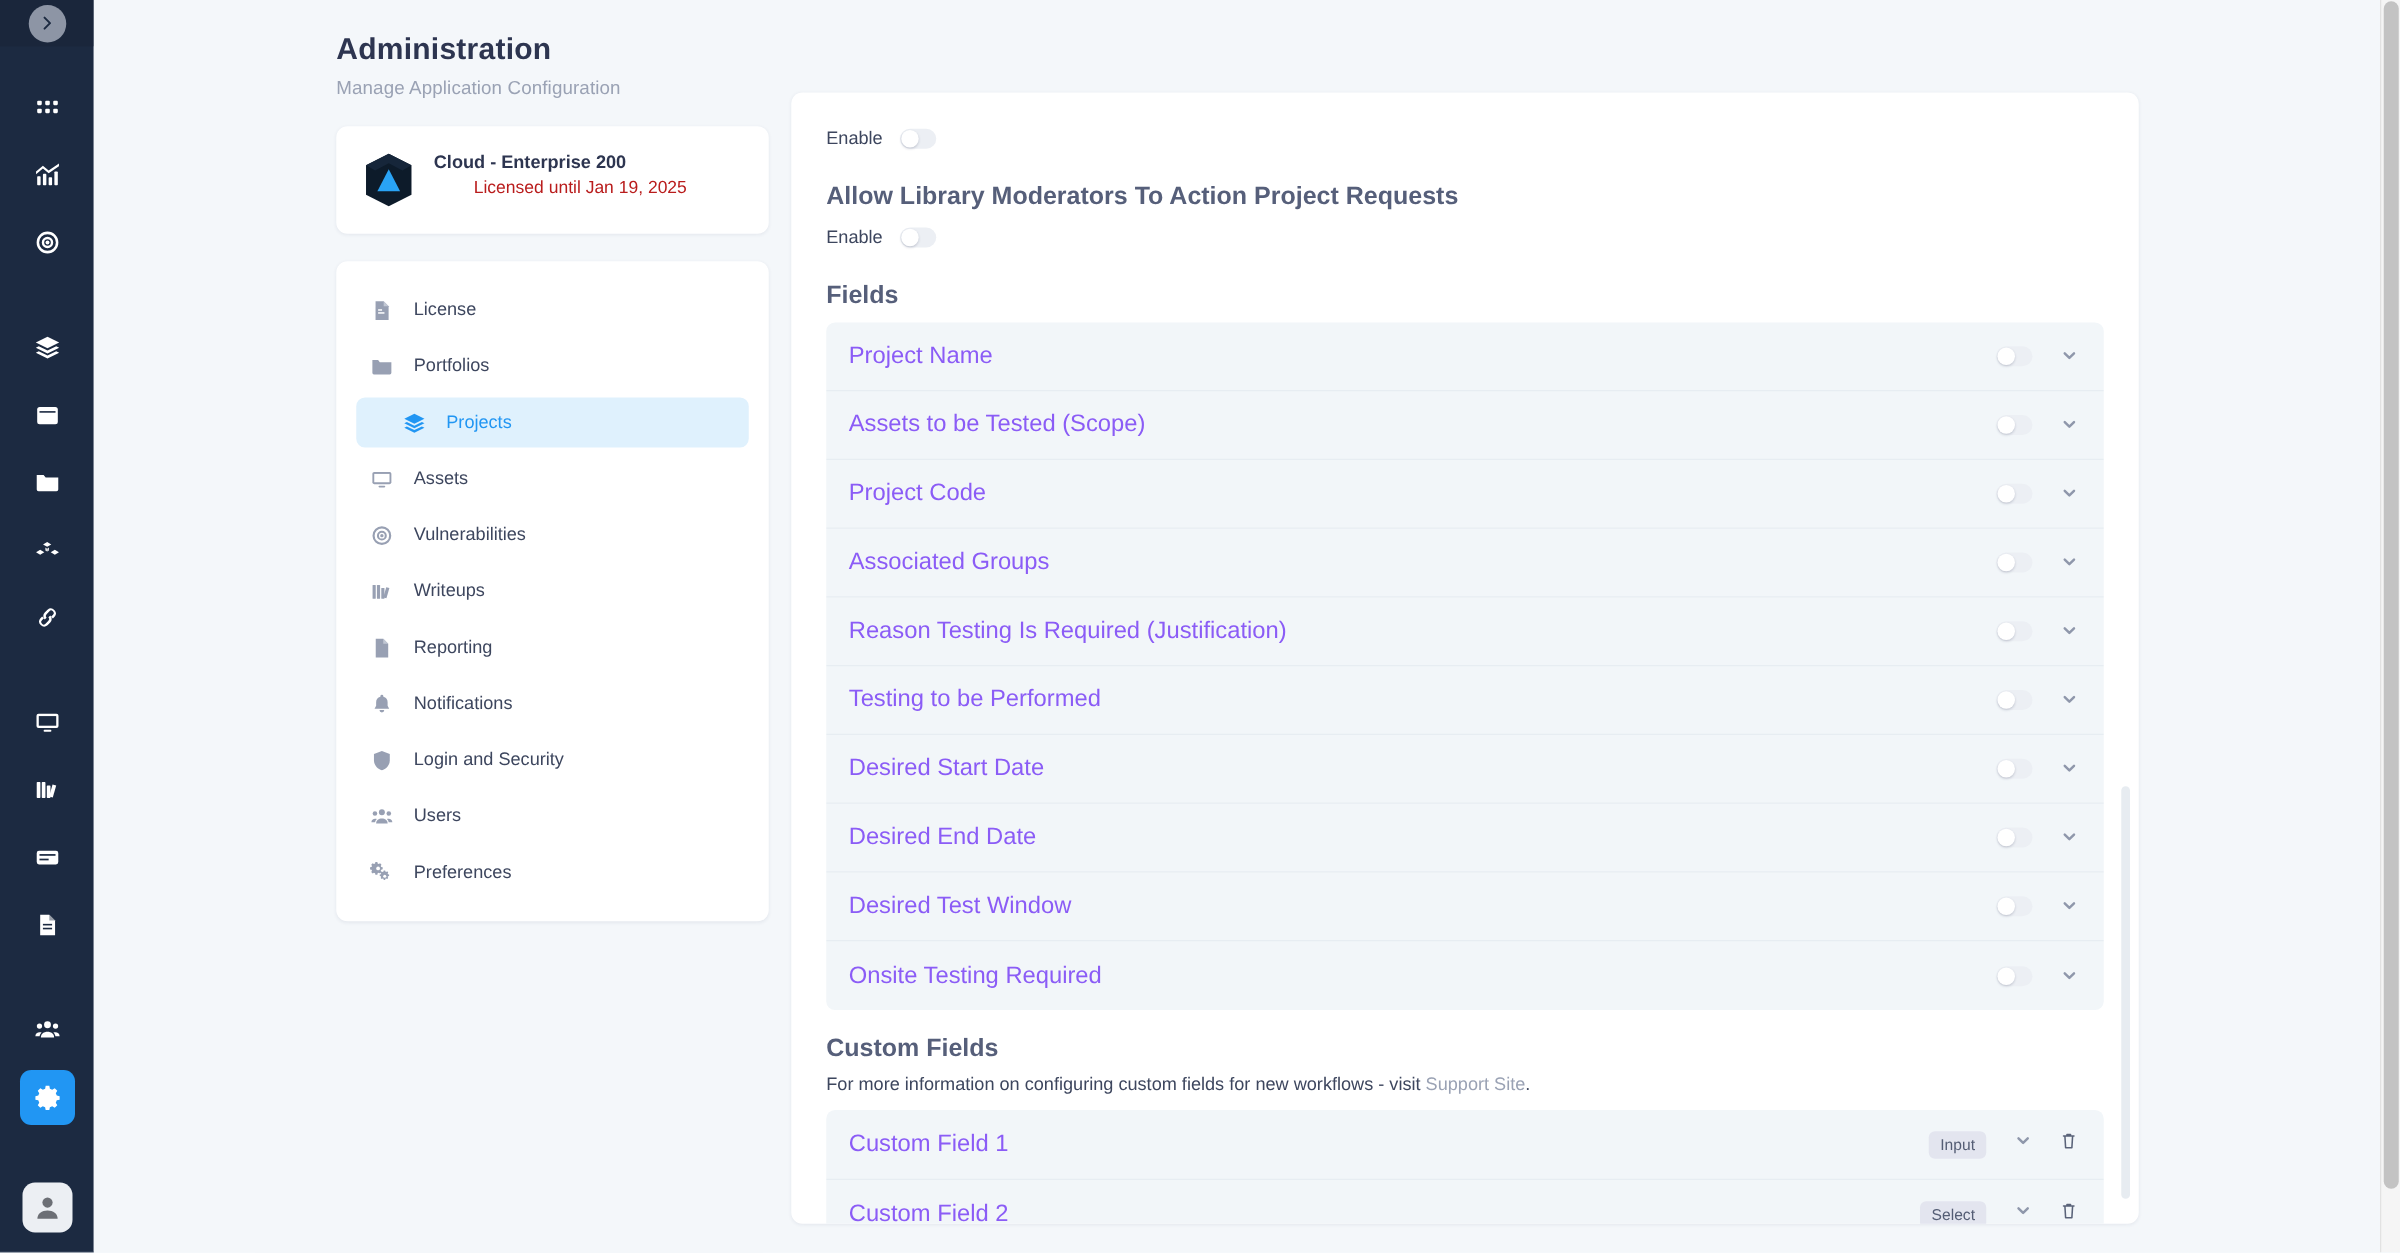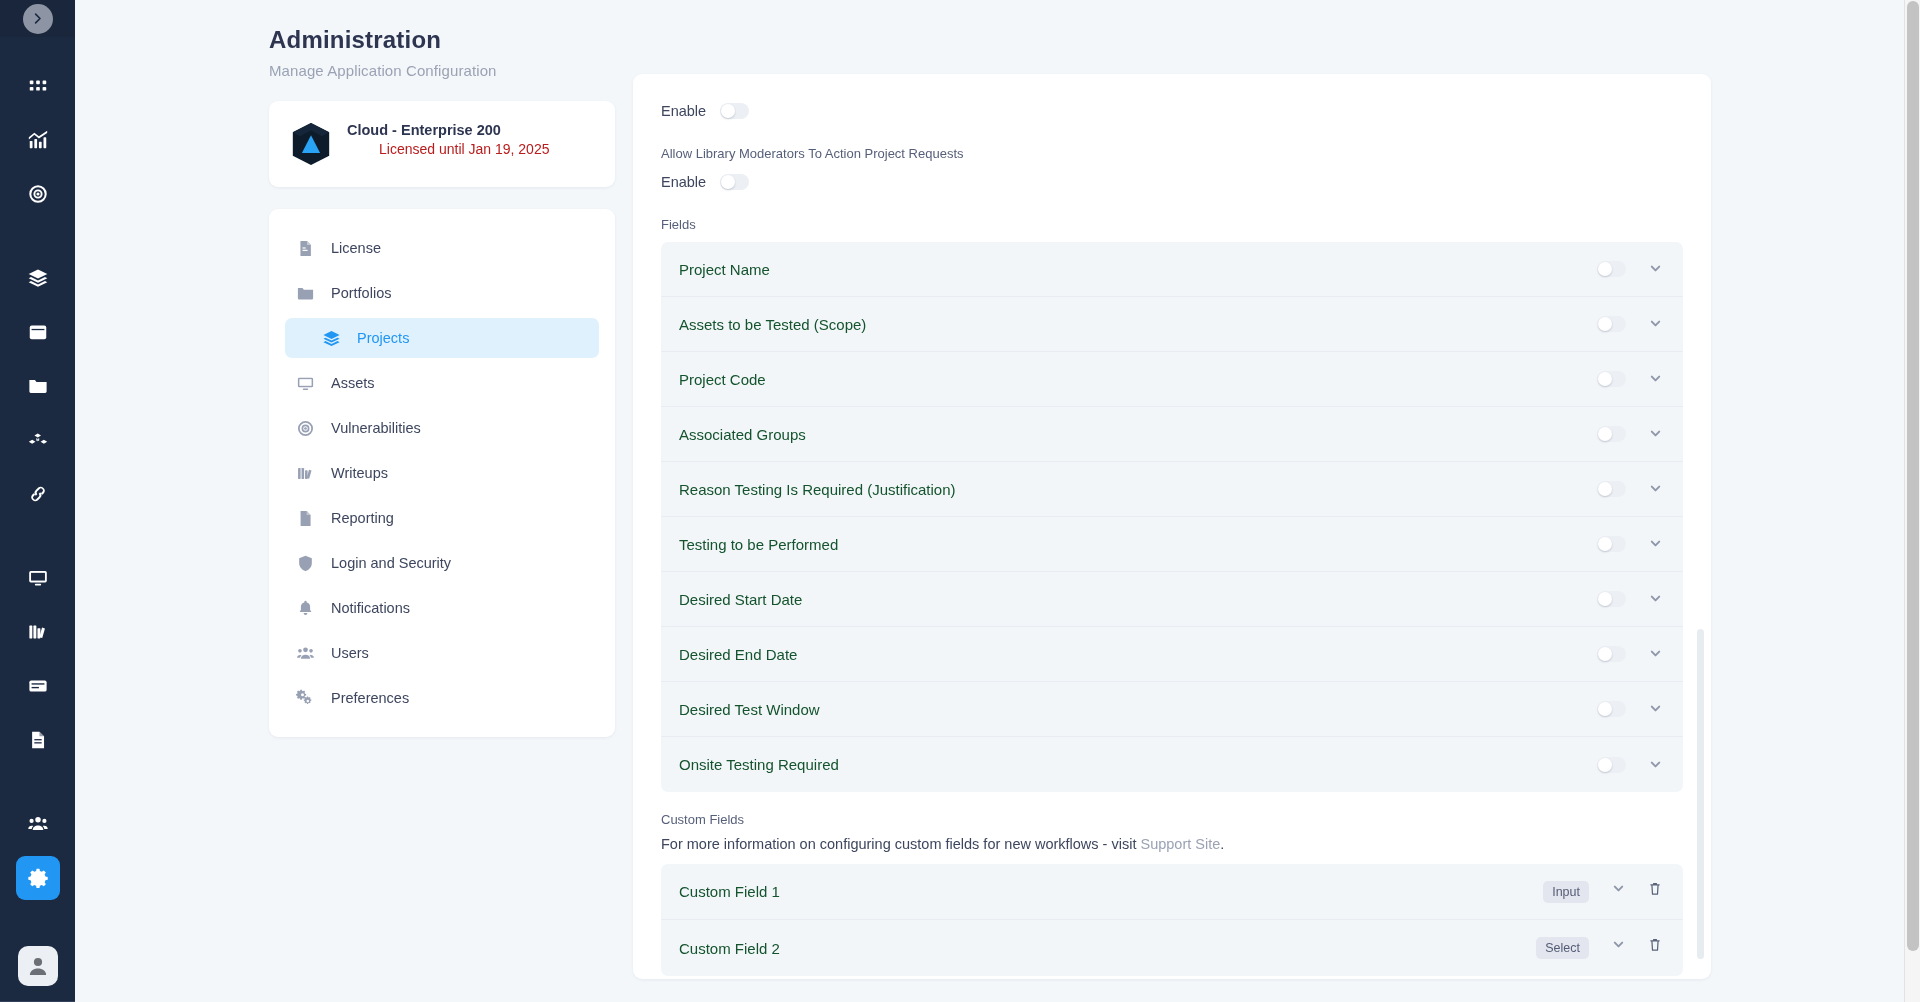--- a/index.html
+++ b/index.html
@@ -118,37 +118,37 @@
     background: #eceff4; position: relative; cursor: pointer; flex: 0 0 29px;
   }
   .toggle .knob {
     position: absolute; top: 1px; left: 1px;
     width: 14px; height: 14px; border-radius: 50%;
     background: #ffffff;
     box-shadow: 0 1px 2px rgba(40,50,80,.22);
   }
 
   .section-head {
-    font-size: 13px; font-weight: normal; color: #565f7a;
+    font-size: 20px; font-weight: bold; color: #565f7a;
     margin-top: 20px;
   }
 
   .fields-list {
     margin-top: 10px;
     background: #f2f6f9;
     border-radius: 7px;
     overflow: hidden;
   }
   .field-row {
     height: 55px; display: flex; align-items: center;
     padding: 0 20px 0 18px;
     border-bottom: 1px solid #e7edf2;
   }
   .field-row:last-child { border-bottom: none; }
-  .field-name { font-size: 15px; color: #14532d; flex: 1; }
+  .field-name { font-size: 19px; color: #8b5cf6; flex: 1; }
   .field-ctrls { display: flex; align-items: flex-start; gap: 22px; }
   .chev {
     width: 15px; height: 15px; display: flex; align-items: center; justify-content: center;
     cursor: pointer;
   }
   .chev svg { width: 13px; height: 13px; stroke: #8f97ab; fill: none; stroke-width: 2.1; }
   .trash { width: 15px; height: 16px; cursor: pointer; }
   .trash svg { width: 14px; height: 15px; stroke: #5a6379; fill: none; stroke-width: 1.5; }
 
   .cf-desc {
@@ -431,34 +431,34 @@
                   <path d="M5.8 2.6h7.6l5 5v13.8H5.8z"></path>
                   <path d="M13.4 2.6v5h5z" fill="#c2c8d4"></path>
                 </svg>
             </span>
             <span class="nav-label">Reporting</span>
           </div>
 
           <div class="nav-item">
             <span class="ic">
               <svg viewBox="0 0 24 24">
-                  <path d="M12 2.2l8 3.1v6.2c0 4.9-3.3 8.8-8 10.3-4.7-1.5-8-5.4-8-10.3V5.3z"></path>
-                </svg>
-            </span>
-            <span class="nav-label">Login and Security</span>
-          </div>
-
-          <div class="nav-item">
-            <span class="ic">
-              <svg viewBox="0 0 24 24">
                   <path d="M12 2.2a1.5 1.5 0 011.5 1.5v.6a5.8 5.8 0 014.3 5.6v3.6l1.6 2.8H4.6l1.6-2.8V9.9a5.8 5.8 0 014.3-5.6v-.6A1.5 1.5 0 0112 2.2z"></path>
                   <path d="M9.6 17.8h4.8a2.4 2.4 0 01-4.8 0z"></path>
                 </svg>
             </span>
             <span class="nav-label">Notifications</span>
+          </div>
+
+          <div class="nav-item">
+            <span class="ic">
+              <svg viewBox="0 0 24 24">
+                  <path d="M12 2.2l8 3.1v6.2c0 4.9-3.3 8.8-8 10.3-4.7-1.5-8-5.4-8-10.3V5.3z"></path>
+                </svg>
+            </span>
+            <span class="nav-label">Login and Security</span>
           </div>
 
           <div class="nav-item">
             <span class="ic">
               <svg viewBox="0 0 24 24">
                   <circle cx="12" cy="7.4" r="3"></circle>
                   <circle cx="5" cy="8.6" r="2.3"></circle>
                   <circle cx="19" cy="8.6" r="2.3"></circle>
                   <path d="M6.2 18.6c0-3.2 2.6-5 5.8-5s5.8 1.8 5.8 5z"></path>
                   <path d="M1.4 17.4c0-2.2 1.7-3.5 3.8-3.5.6 0 1.2.1 1.7.3-1 .9-1.6 2-1.8 3.2z"></path>

